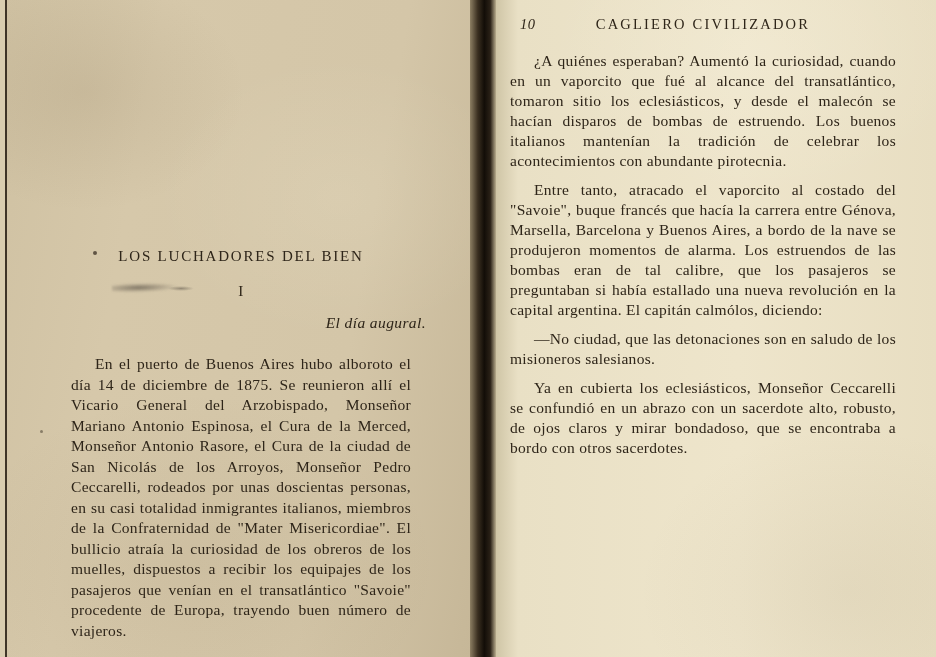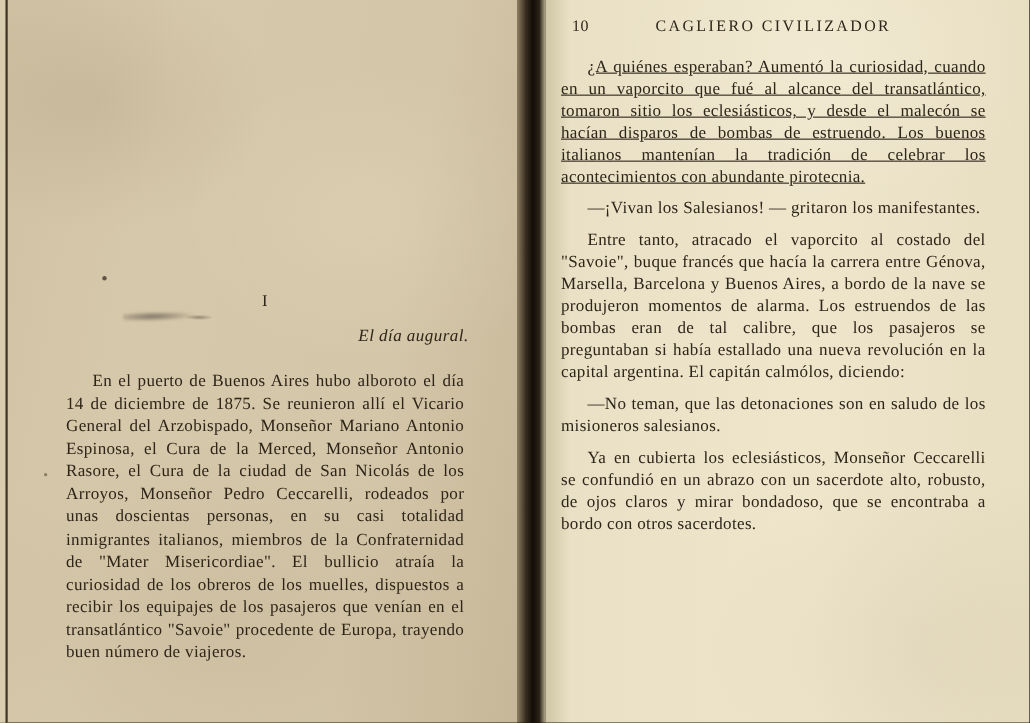--- a/index.html
+++ b/index.html
@@ -24,21 +24,21 @@
       radial-gradient(320px 230px at 42% 86%, rgba(110,90,60,.08), rgba(0,0,0,0) 75%);
   }
   .edge-strip { position: absolute; left: 0; top: 0; width: 5px; height: 100%; background: #d9cdaf; }
   .edge-line  { position: absolute; left: 5px; top: 0; width: 2px; height: 100%; background: #241b10; opacity: .85; }
 
   .left-content { position: relative; padding: 248px 44px 0 56px; text-align: center; }
   .chapter-title { margin: 0; font-size: 15px; font-weight: normal; letter-spacing: 1.8px; }
   .section-number { margin-top: 18px; font-size: 15px; letter-spacing: .5px; }
   .section-subtitle { margin-top: 14px; font-style: italic; font-size: 15.5px; letter-spacing: .4px; text-align: right; }
   .left-content .body-par {
-    margin: 22px 4px 0; text-align: justify; text-indent: 24px;
+    margin: 22px 15px 0; text-align: justify; text-indent: 24px;
     font-size: 15.5px; line-height: 20.5px; letter-spacing: .3px;
   }
 
   .smudge {
     position: absolute; left: 112px; top: 283px; width: 66px; height: 9px;
     background: radial-gradient(ellipse at 40% 50%, rgba(70,63,55,.6), rgba(70,63,55,0) 72%);
     filter: blur(1px); transform: rotate(-1.5deg);
   }
   .smudge-2 {
     position: absolute; left: 168px; top: 286px; width: 26px; height: 5px;
@@ -63,56 +63,56 @@
     content: ""; position: absolute; inset: 0; pointer-events: none;
     background:
       radial-gradient(300px 200px at 60% 8%, rgba(255,252,238,.18), rgba(0,0,0,0) 70%),
       radial-gradient(280px 220px at 80% 90%, rgba(120,100,70,.07), rgba(0,0,0,0) 75%);
   }
   .right-content { position: relative; padding: 16px 40px 0 14px; }
   .page-header {
     position: relative; text-align: center;
     font-size: 14.5px; letter-spacing: 2.2px; margin-bottom: 0;
   }
-  .page-number { position: absolute; left: 10px; top: 0; letter-spacing: .5px; }
+  .page-number { position: absolute; left: 10px; top: 0; letter-spacing: .5px; font-style: italic; }
   .right-content p {
     margin: 9px 0 0; text-align: justify; text-indent: 24px;
     font-size: 15.5px; line-height: 20px; letter-spacing: .3px;
   }
-  .right-content p.first { margin-top: 18px; text-decoration: underline; }
+  .right-content p.first { margin-top: 18px; }
 </style>
 </head>
 <body>
 
 <div class="scan">
 
   <div class="page page-left">
     <div class="edge-strip"></div>
     <div class="edge-line"></div>
     <div class="speck-1"></div>
     <div class="speck-2"></div>
     <div class="smudge"></div>
     <div class="smudge-2"></div>
 
     <div class="left-content">
+      <h1 class="chapter-title">LOS LUCHADORES DEL BIEN</h1>
       <div class="section-number">I</div>
       <div class="section-subtitle">El día augural.</div>
       <p class="body-par">En el puerto de Buenos Aires hubo alboroto el día 14 de diciembre de 1875. Se reunieron allí el Vicario General del Arzobispado, Monseñor Mariano Antonio Espinosa, el Cura de la Merced, Monseñor Antonio Rasore, el Cura de la ciudad de San Nicolás de los Arroyos, Monseñor Pedro Ceccarelli, rodeados por unas doscientas personas, en su casi totalidad inmigrantes italianos, miembros de la Confraternidad de "Mater Misericordiae". El bullicio atraía la curiosidad de los obreros de los muelles, dispuestos a recibir los equipajes de los pasajeros que venían en el transatlántico "Savoie" procedente de Europa, trayendo buen número de viajeros.</p>
     </div>
   </div>
 
   <div class="gutter"></div>
 
   <div class="page page-right">
     <div class="right-content">
       <div class="page-header">
         <span class="page-number">10</span>
         <span class="running-header">CAGLIERO CIVILIZADOR</span>
       </div>
       <p class="first">¿A quiénes esperaban? Aumentó la curiosidad, cuando en un vaporcito que fué al alcance del transatlántico, tomaron sitio los eclesiásticos, y desde el malecón se hacían disparos de bombas de estruendo. Los buenos italianos mantenían la tradición de celebrar los acontecimientos con abundante pirotecnia.</p>
-      <p>—¡Vivan los Salesianos! — gritaron los manifestantes.</p>
       <p>Entre tanto, atracado el vaporcito al costado del "Savoie", buque francés que hacía la carrera entre Génova, Marsella, Barcelona y Buenos Aires, a bordo de la nave se produjeron momentos de alarma. Los estruendos de las bombas eran de tal calibre, que los pasajeros se preguntaban si había estallado una nueva revolución en la capital argentina. El capitán calmólos, diciendo:</p>
-      <p>—No teman, que las detonaciones son en saludo de los misioneros salesianos.</p>
+      <p>—No ciudad, que las detonaciones son en saludo de los misioneros salesianos.</p>
       <p>Ya en cubierta los eclesiásticos, Monseñor Ceccarelli se confundió en un abrazo con un sacerdote alto, robusto, de ojos claros y mirar bondadoso, que se encontraba a bordo con otros sacerdotes.</p>
     </div>
   </div>
 
 </div>
 
 </body></html>

